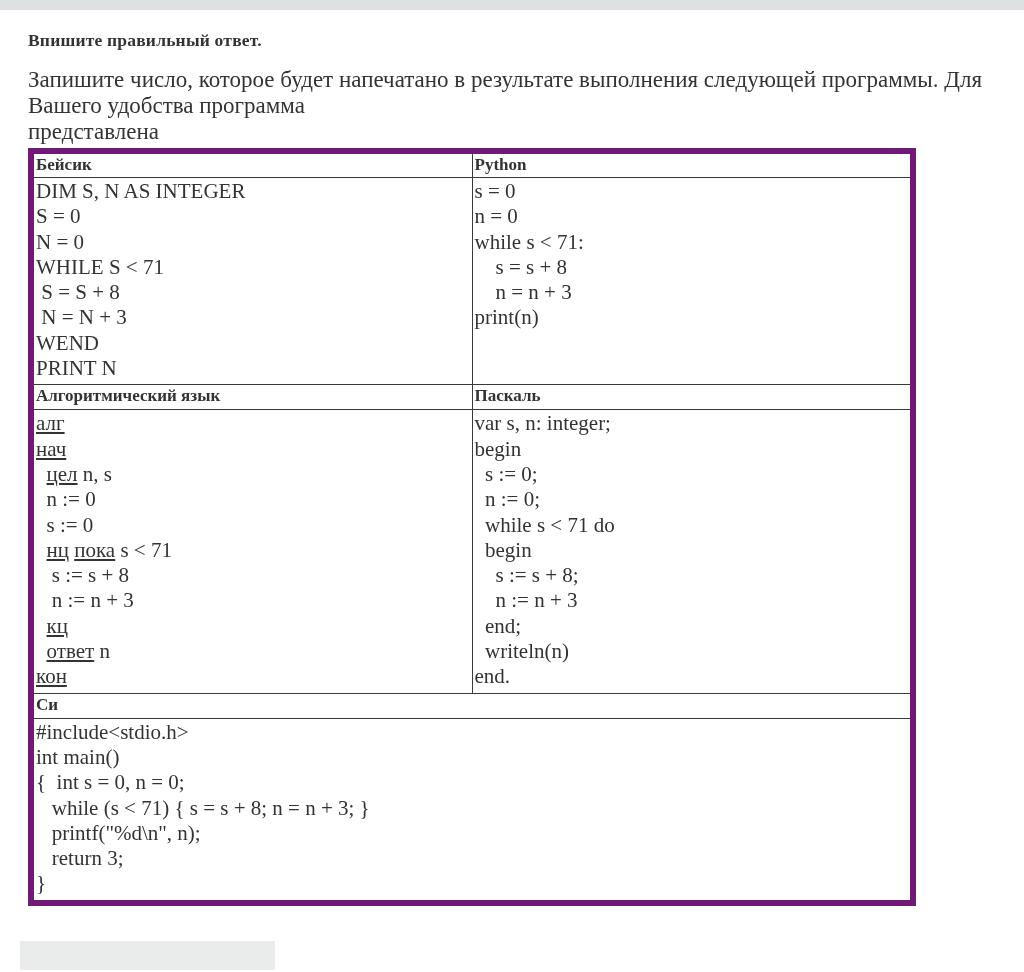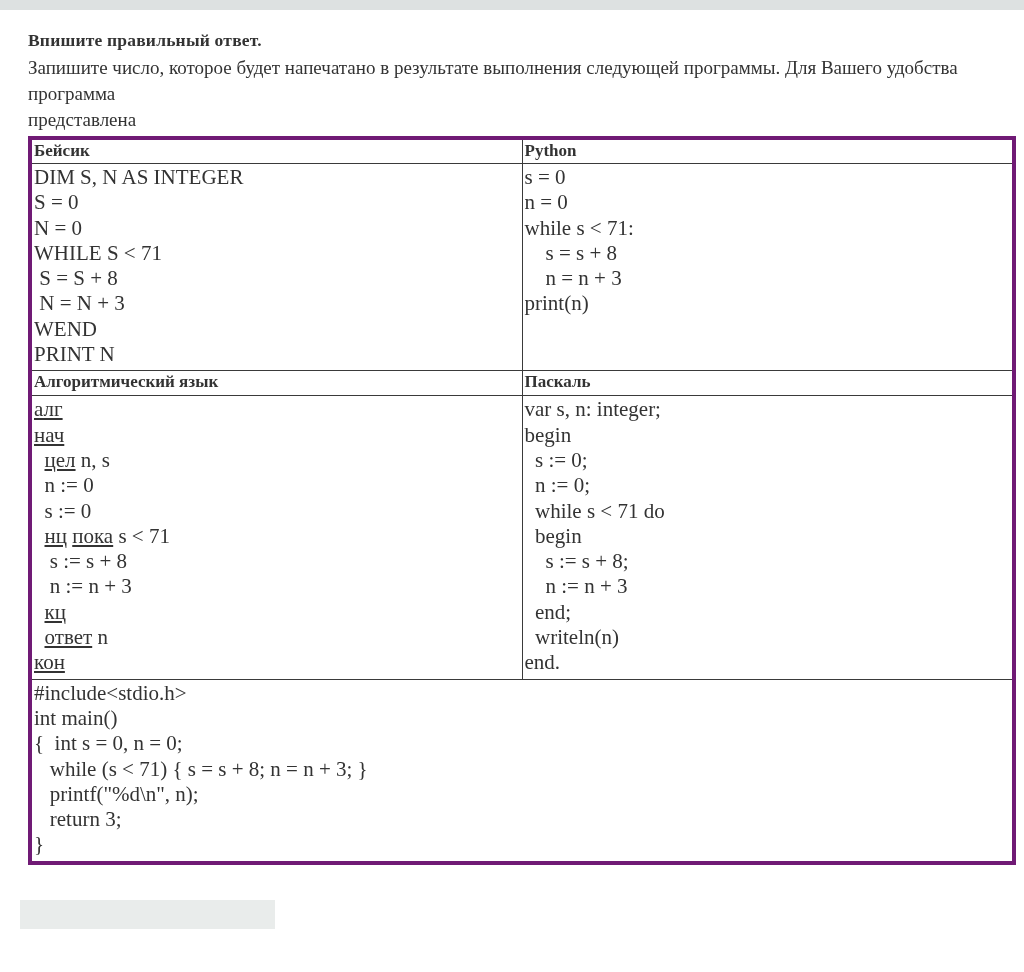--- a/index.html
+++ b/index.html
@@ -17,30 +17,30 @@
   .content {
     padding: 0 28px;
   }
   .prompt-title {
     margin-top: 20px;
     font-size: 17.5px;
     font-weight: bold;
     letter-spacing: 0.2px;
   }
   .task-text {
-    margin-top: 4px;
-    font-size: 19px;
+    margin-top: 16px;
+    font-size: 23px;
     line-height: 26px;
   }
   table.program-table {
     margin-top: 3px;
-    width: 988px;
+    width: 888px;
     border-collapse: collapse;
     table-layout: fixed;
-    border: 4px solid #701a75;
+    border: 6px solid #701a75;
   }
   table.program-table th,
   table.program-table td {
     border: 1px solid #3a3a3a;
     vertical-align: top;
     text-align: left;
   }
   table.program-table th {
     font-size: 17px;
     font-weight: bold;
@@ -134,20 +134,23 @@
             <div class="code-line"><span>  while s &lt; 71 do</span></div>
             <div class="code-line"><span>  begin</span></div>
             <div class="code-line"><span>    s := s + 8;</span></div>
             <div class="code-line"><span>    n := n + 3</span></div>
             <div class="code-line"><span>  end;</span></div>
             <div class="code-line"><span>  writeln(n)</span></div>
             <div class="code-line"><span>end.</span></div>
           </td>
     </tr>
     <tr>
+      <th colspan="2">Си</th>
+    </tr>
+    <tr>
       <td colspan="2" class="code-cell">
             <div class="code-line"><span>#include&lt;stdio.h&gt;</span></div>
             <div class="code-line"><span>int main()</span></div>
             <div class="code-line"><span>{  int s = 0, n = 0;</span></div>
             <div class="code-line"><span>   while (s &lt; 71) { s = s + 8; n = n + 3; }</span></div>
             <div class="code-line"><span>   printf("%d\n", n);</span></div>
             <div class="code-line"><span>   return 3;</span></div>
             <div class="code-line"><span>}</span></div>
           </td>
     </tr>

